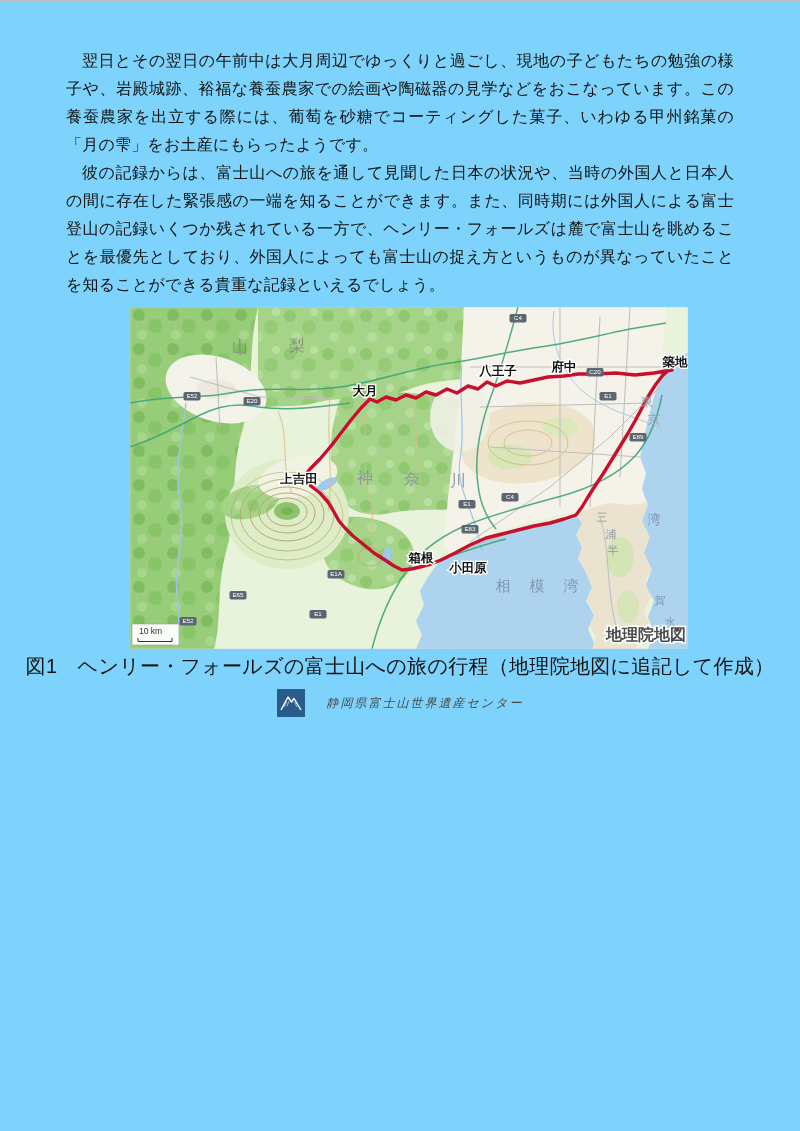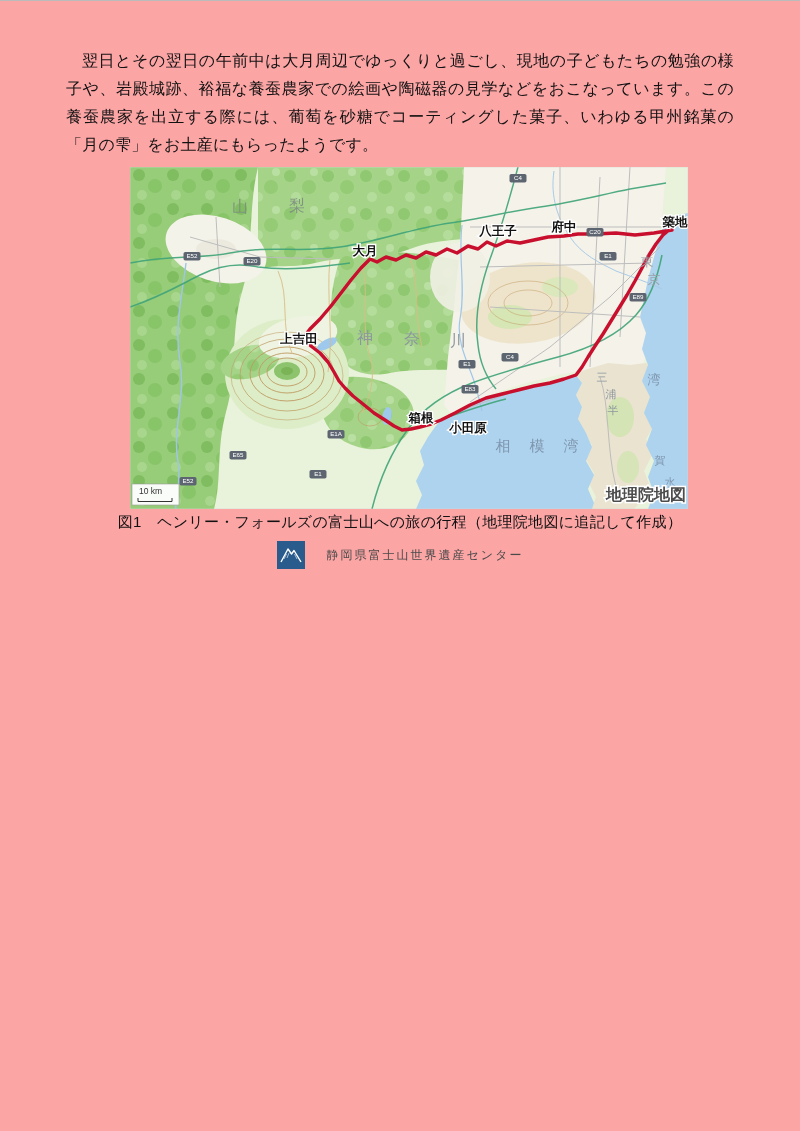--- a/index.html
+++ b/index.html
@@ -1,34 +1,35 @@
 <!DOCTYPE html>
 <html lang="ja"><head>
 <meta charset="utf-8">
 <style>
   html,body{margin:0;padding:0;}
   body{background:#ffffff;font-family:"Liberation Sans","DejaVu Sans",sans-serif;}
-  .page{position:relative;width:800px;height:1131px;background:#fca5a5;overflow:hidden;border-top:1px solid #bbb;}
+  .page{position:relative;width:800px;height:1131px;background:#7dd3fc;overflow:hidden;border-top:1px solid #bbb;}
   .text-block{padding:46px 66px 0 66px;color:#111;font-size:16px;line-height:28px;text-align:justify;text-justify:inter-character;}
   .text-block p{margin:0;text-indent:16px;letter-spacing:.2px;}
   .figure-block{margin:8px 0 0 130px;width:558px;}
   .map-frame{width:558px;height:342px;display:block;}
-  .caption{width:800px;text-align:center;font-size:15px;color:#111;margin-top:4px;letter-spacing:.3px;}
-  .footer{margin-top:9px;display:flex;justify-content:center;align-items:center;gap:22px;}
+  .caption{width:800px;text-align:center;font-size:20px;color:#111;margin-top:4px;letter-spacing:.3px;}
+  .footer{margin-top:9px;display:flex;justify-content:center;align-items:center;gap:22px;font-style:italic;}
   .footer-logo{width:28px;height:28px;display:block;}
   .footer-text{font-size:12px;color:#4a4a4a;letter-spacing:2px;}
   svg text{font-family:"Liberation Sans","DejaVu Sans",sans-serif;}
 </style>
 </head>
 <body>
 
 <div class="page">
 
   <div class="text-block">
     <p>翌日とその翌日の午前中は大月周辺でゆっくりと過ごし、現地の子どもたちの勉強の様子や、岩殿城跡、裕福な養蚕農家での絵画や陶磁器の見学などをおこなっています。この養蚕農家を出立する際には、葡萄を砂糖でコーティングした菓子、いわゆる甲州銘菓の「月の雫」をお土産にもらったようです。</p>
+    <p>彼の記録からは、富士山への旅を通して見聞した日本の状況や、当時の外国人と日本人の間に存在した緊張感の一端を知ることができます。また、同時期には外国人による富士登山の記録いくつか残されている一方で、ヘンリー・フォールズは麓で富士山を眺めることを最優先としており、外国人によっても富士山の捉え方というものが異なっていたことを知ることができる貴重な記録といえるでしょう。</p>
   </div>
 
   <div class="figure-block">
     <svg class="map-frame" viewBox="0 0 558 342" xmlns="http://www.w3.org/2000/svg">
       <defs>
         <pattern id="forest" patternUnits="userSpaceOnUse" width="38" height="38">
           <rect width="38" height="38" fill="#a5d489"></rect>
           <circle cx="8" cy="9" r="6" fill="#8fc870"></circle>
           <circle cx="27" cy="20" r="7" fill="#94cb74"></circle>
           <circle cx="14" cy="30" r="5" fill="#b4dd9b"></circle>

